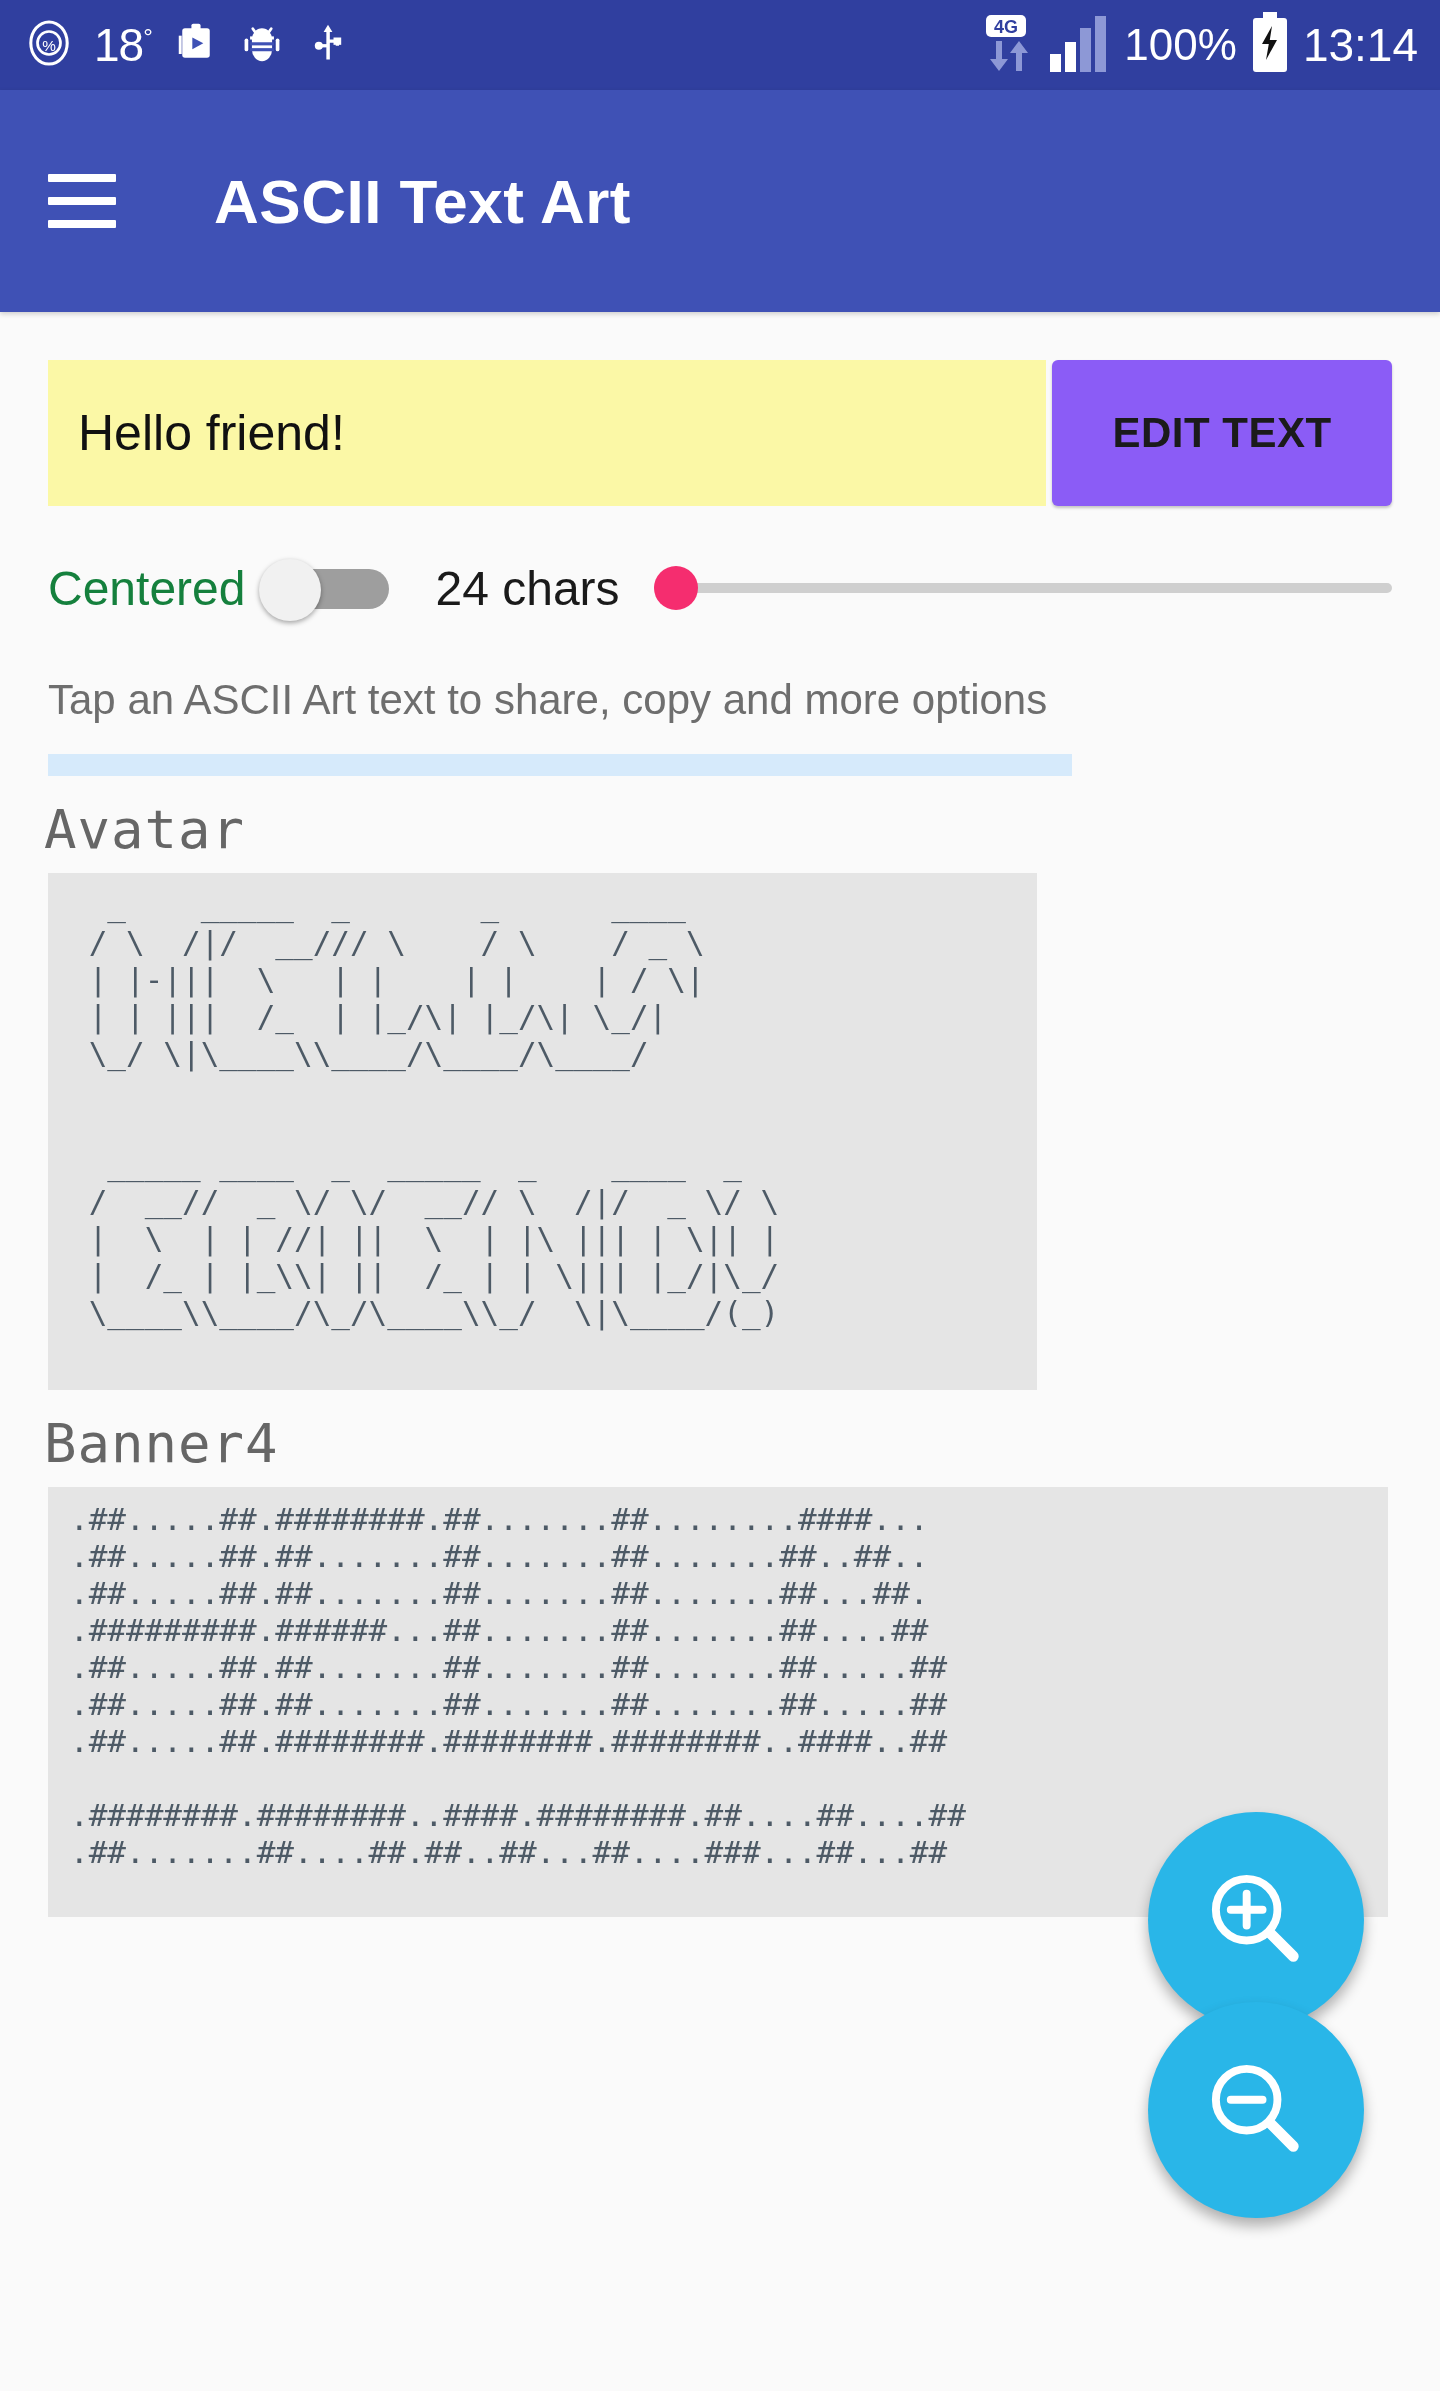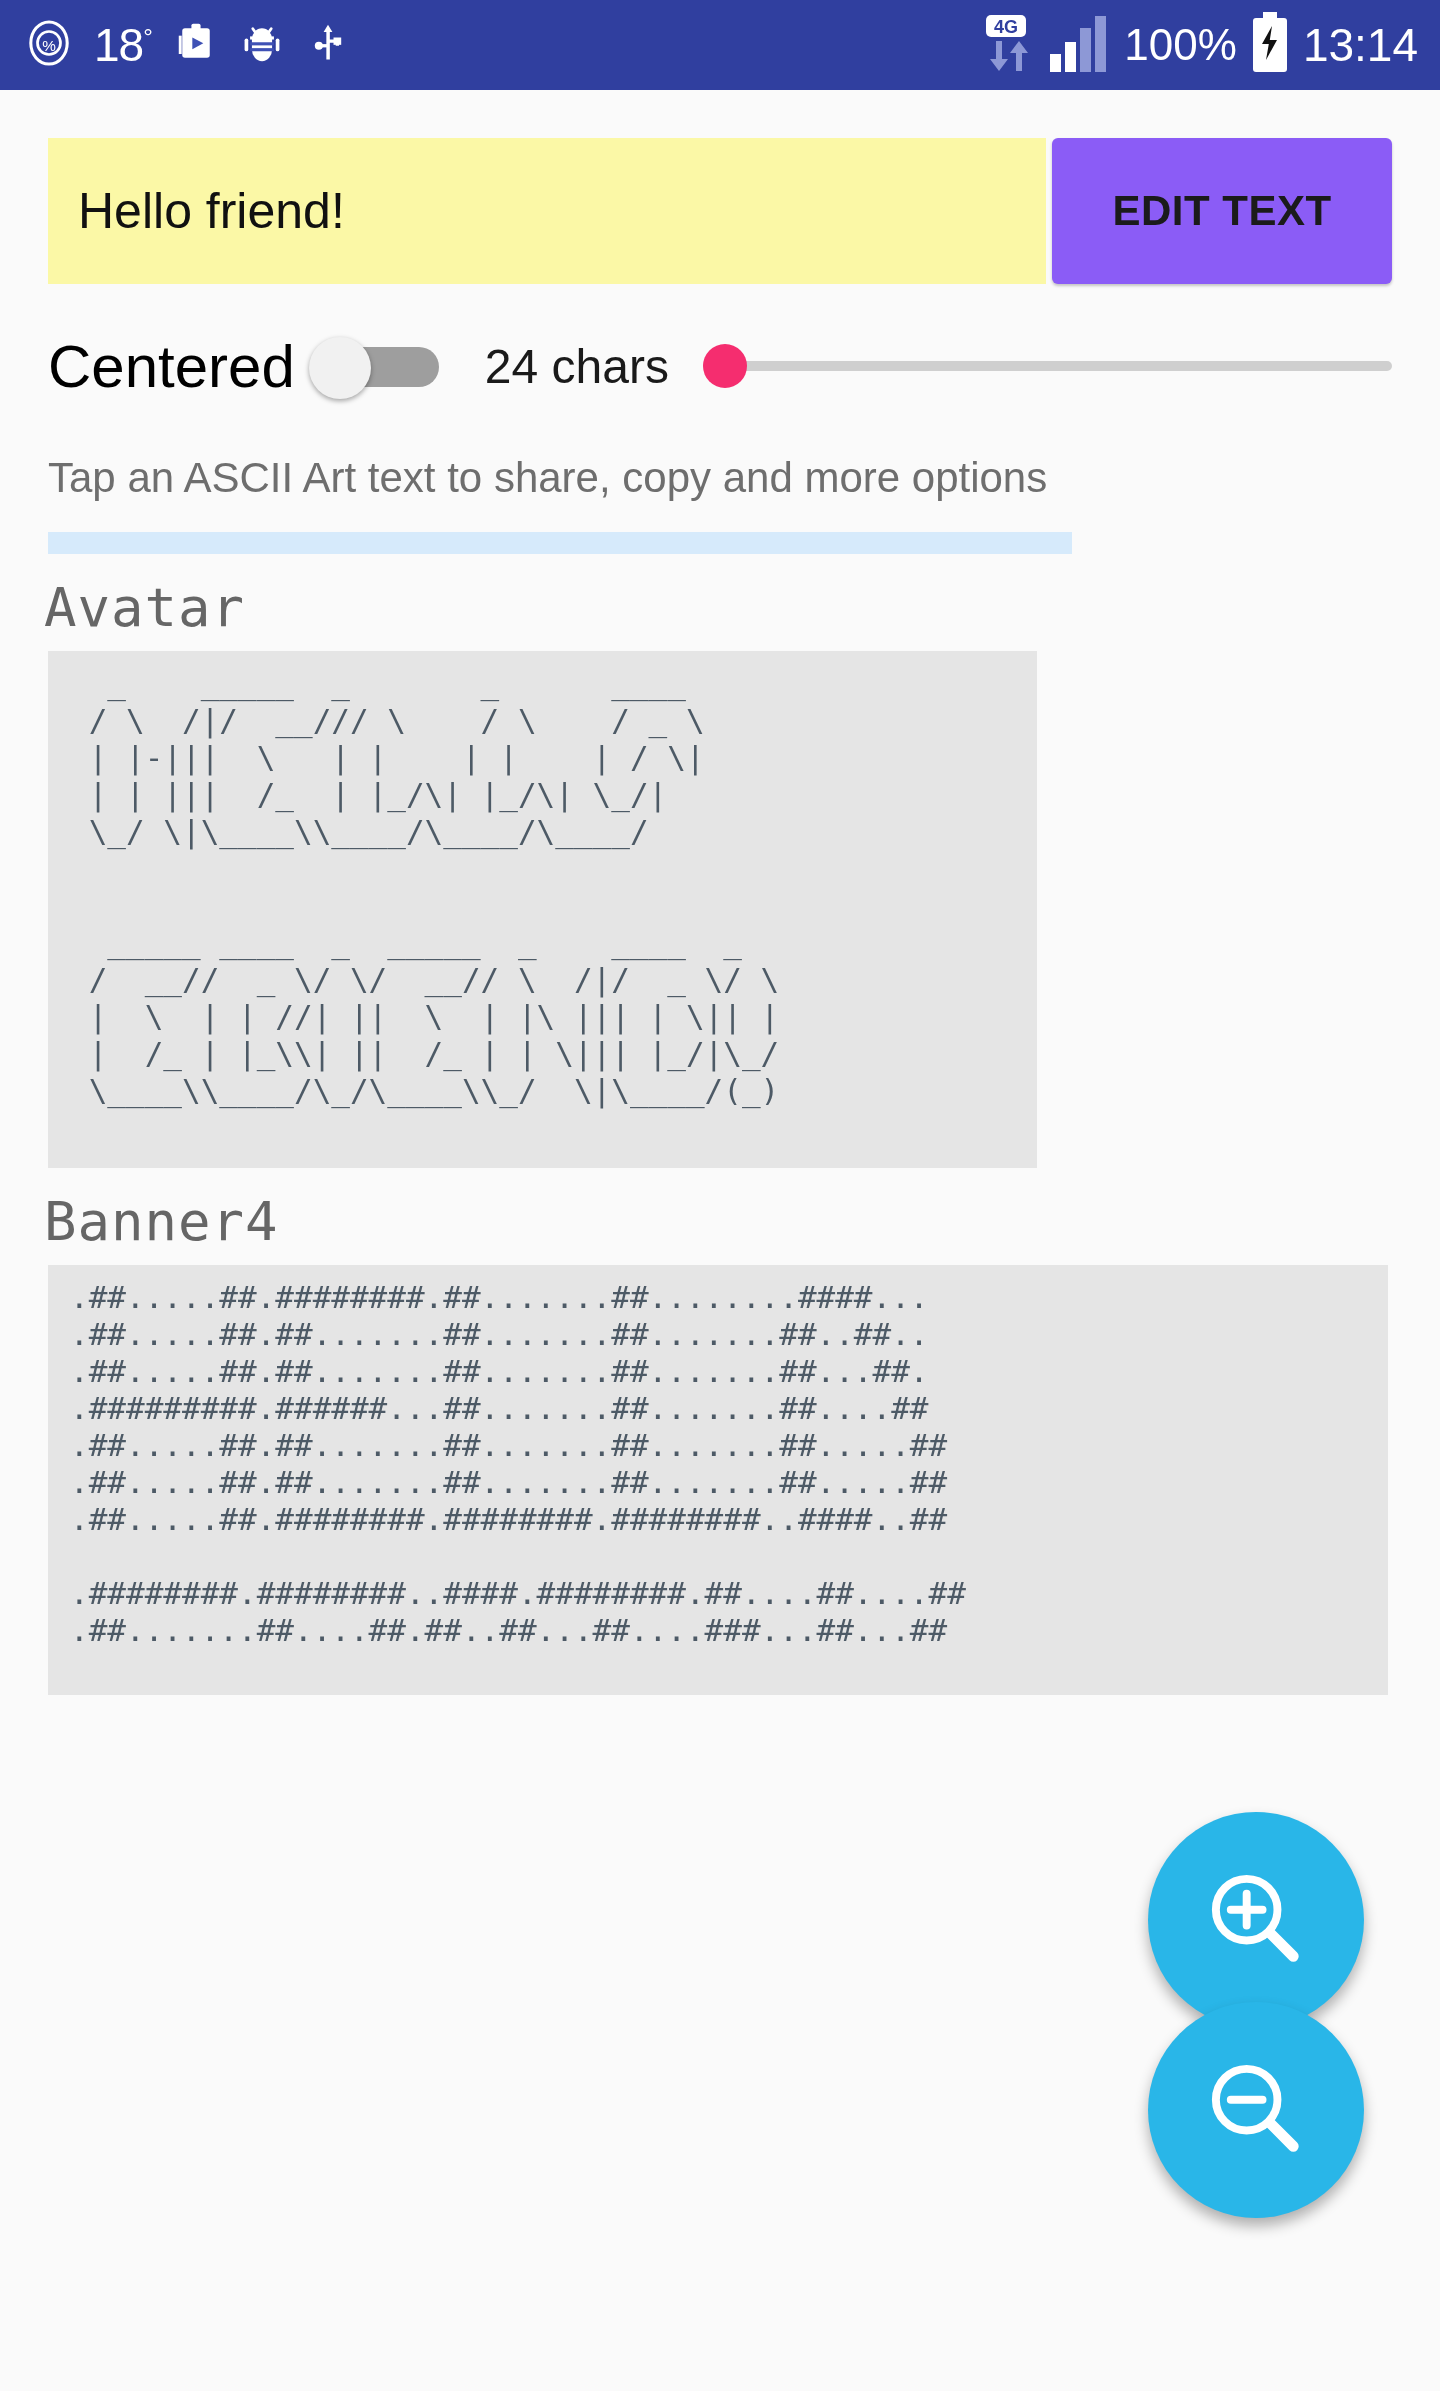--- a/index.html
+++ b/index.html
@@ -122,22 +122,22 @@
     margin-left: 6px;
   }
 
   .controlrow {
     display: flex;
     align-items: center;
     margin: 34px 48px 0 48px;
     height: 96px;
   }
   .ctl-label {
-    font-size: 60px;
-    color: #000000;
+    font-size: 48px;
+    color: #15803d;
     white-space: nowrap;
   }
   .switch {
     position: relative;
     width: 130px;
     height: 58px;
     margin-left: 14px;
     cursor: pointer;
     flex: none;
   }
@@ -317,20 +317,28 @@
         <svg width="38" height="62" viewBox="0 0 19 31">
           <rect x="6" y="0" width="7" height="3" fill="#ffffff"></rect>
           <rect x="1" y="3" width="17" height="27" rx="1.5" fill="#ffffff"></rect>
           <path d="M10.5 7l-5 9h3.4l-1.4 8 5.5-10h-3.6z" fill="#111111"></path>
         </svg>
       </span>
       <span class="sb-time">13:14</span>
     </div>
   </div>
 
+  <div class="appbar">
+    <div class="hamburger">
+      <span></span>
+      <span></span>
+      <span></span>
+    </div>
+    <div class="appbar-title">ASCII Text Art</div>
+  </div>
 
   <div class="content">
 
     <div class="inputrow">
       <div class="text-field" title="Enter text">Hello friend!</div>
       <button class="edit-btn">EDIT TEXT</button>
     </div>
 
     <div class="controlrow">
       <span class="ctl-label">Centered</span>

